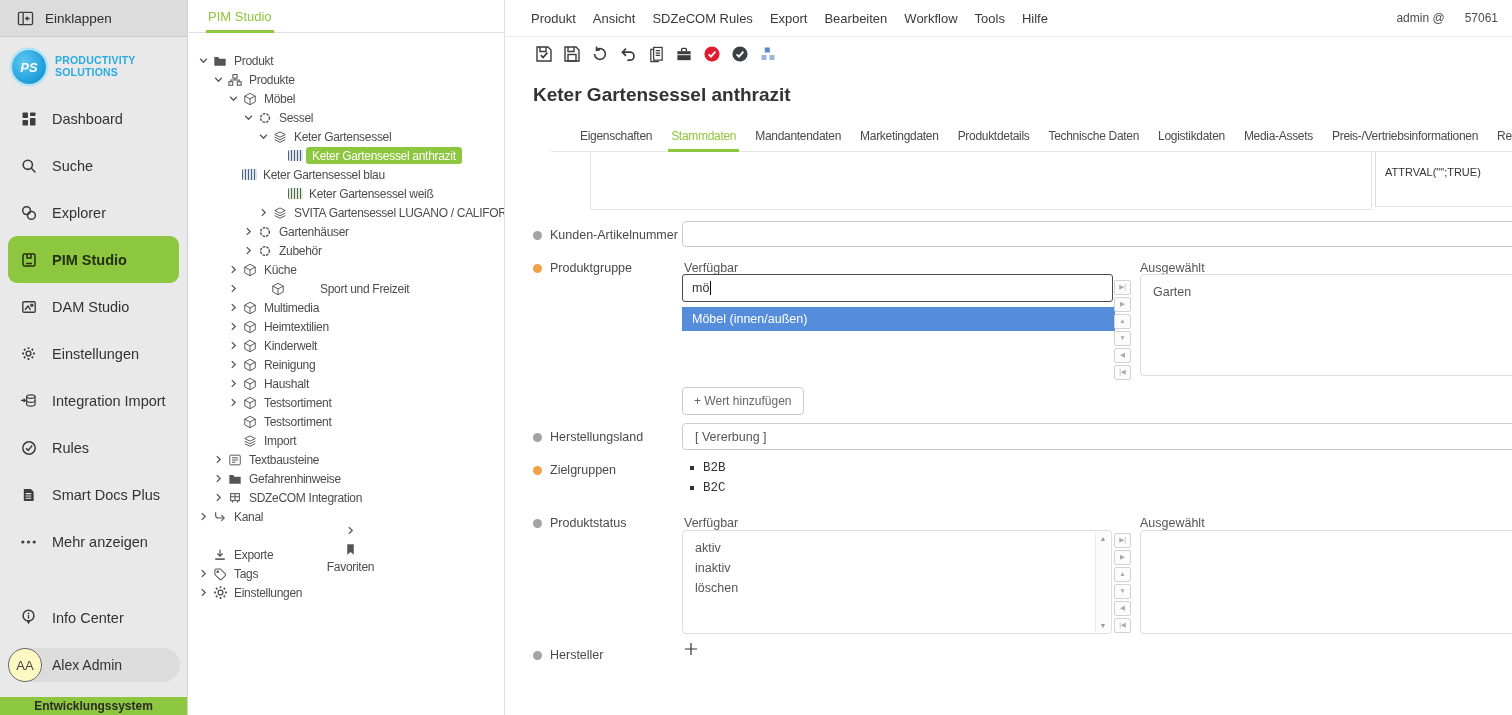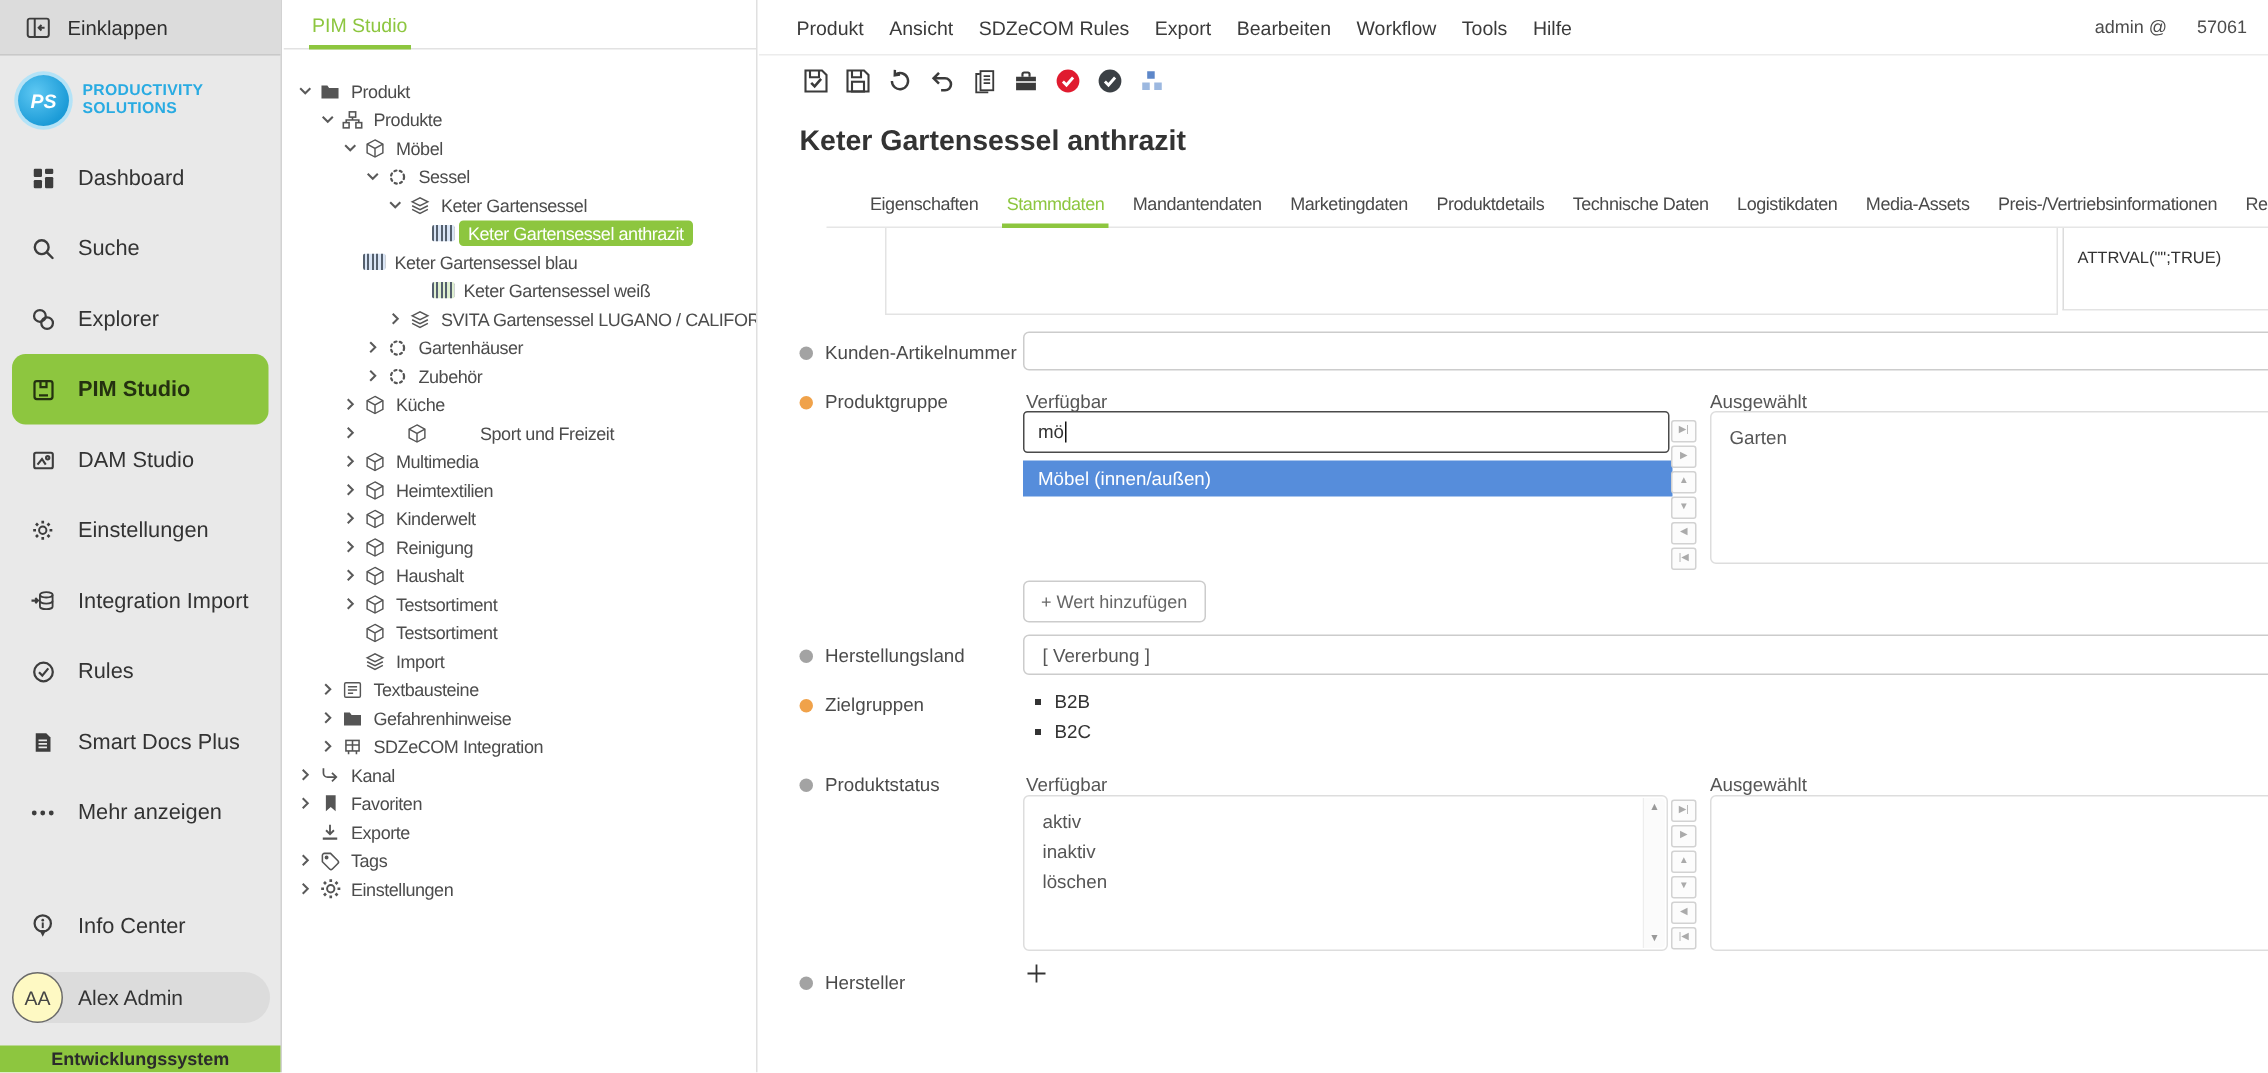--- a/index.html
+++ b/index.html
@@ -95,21 +95,21 @@
   .tfr-btn { width:17px; height:15px; border:1px solid #d2d2d2; border-radius:2px; background:#fcfcfc;
     color:#aaa; font-size:6.5px; line-height:1; display:flex; align-items:center; justify-content:center; cursor:pointer; }
   .listbox { position:absolute; border:1px solid #ddd; border-radius:4px; background:#fff;
     padding:7px 0 0 12px; color:#555; }
   .listbox .list-item { line-height:20px; font-size:12.5px; cursor:pointer; }
   .btn { position:absolute; height:28px; padding:0 11px; border:1px solid #ccc; border-radius:4px;
     background:#fff; color:#666; font-size:12px; display:inline-flex; align-items:center; cursor:pointer; }
   .select-box { position:absolute; left:176px; top:271px; width:860px; height:27px; border:1px solid #ccc;
     border-radius:4px; display:flex; align-items:center; padding-left:12px; color:#555; background:#fff; cursor:pointer; }
   .bullets { position:absolute; left:184px; top:306px; }
-  .bullet-row { display:flex; align-items:center; gap:9px; height:20px; font-size:12.5px; color:#333; }
+  .bullet-row { display:flex; align-items:center; gap:9px; height:20px; font-size:12.5px; color:#333;font-family:Liberation Mono, monospace; }
   .sq { width:4px; height:4px; background:#333; }
   .vscroll { position:absolute; right:1px; top:1px; bottom:1px; width:15px; background:#fbfbfb;
     border-left:1px solid #ededed; border-radius:0 3px 3px 0; }
   .sarrow { position:absolute; left:0; right:0; text-align:center; font-size:7px; color:#999; cursor:pointer; }
   .sarrow.top { top:3px; } .sarrow.bottom { bottom:3px; }
   .plus-btn { position:absolute; left:177px; top:489px; width:16px; height:16px; color:#333;
     display:flex; align-items:center; justify-content:center; cursor:pointer; }
   svg { display:block; }
 </style>
 </head>
@@ -607,21 +607,21 @@
           </span>
           <span class="icn">
             <svg viewBox="0 0 16 16" width="14" height="14" fill="none" stroke="currentColor" stroke-width="1.3">
               <path d="M3 2.5 v3.5 a3.2 3.2 0 0 0 3.2 3.2 h5.8"></path>
               <path d="M9.5 6 L12.8 9.2 L9.5 12.4"></path>
             </svg>
           </span>
           <span class="lbl">Kanal</span>
         </div>
 
-        <div class="node" style="padding-left: 8px;">
+        <div class="node" style="padding-left: 8px; flex-direction: column;">
           <span class="chev">
             <svg viewBox="0 0 8 8" width="9" height="9">
               <polyline points="2.5,1 5.5,4 2.5,7" fill="none" stroke="currentColor" stroke-width="1.2"></polyline>
             </svg>
           </span>
           <span class="icn">
             <svg viewBox="0 0 16 16" width="13" height="13">
               <path d="M4 1.5 h8 V14.5 L8 11 L4 14.5 Z" fill="currentColor"></path>
             </svg>
           </span>

